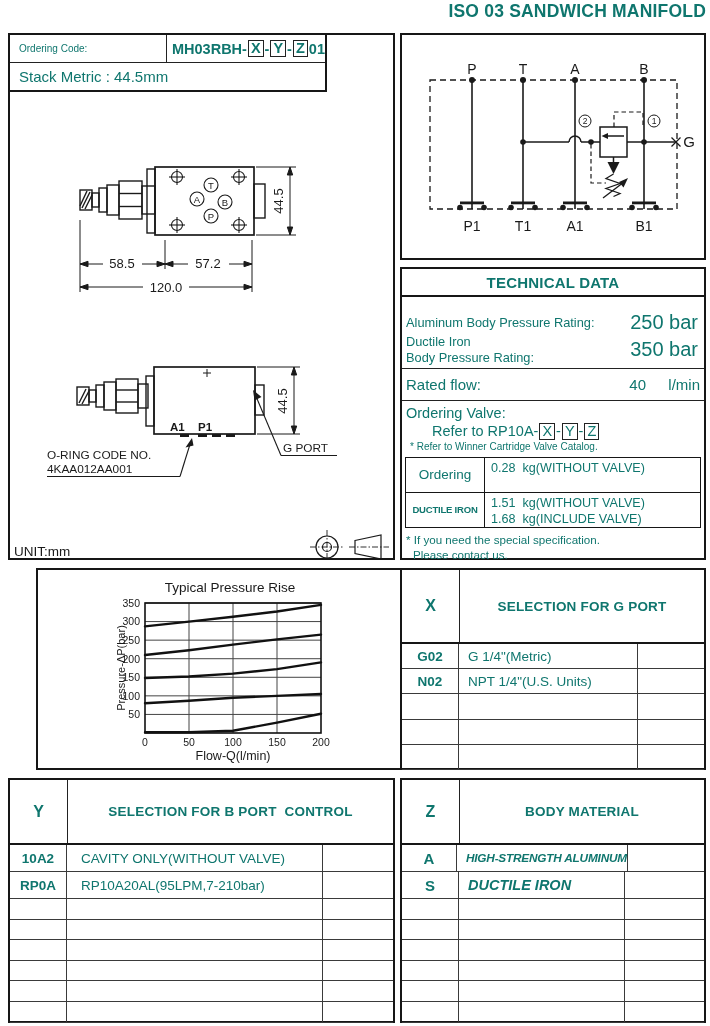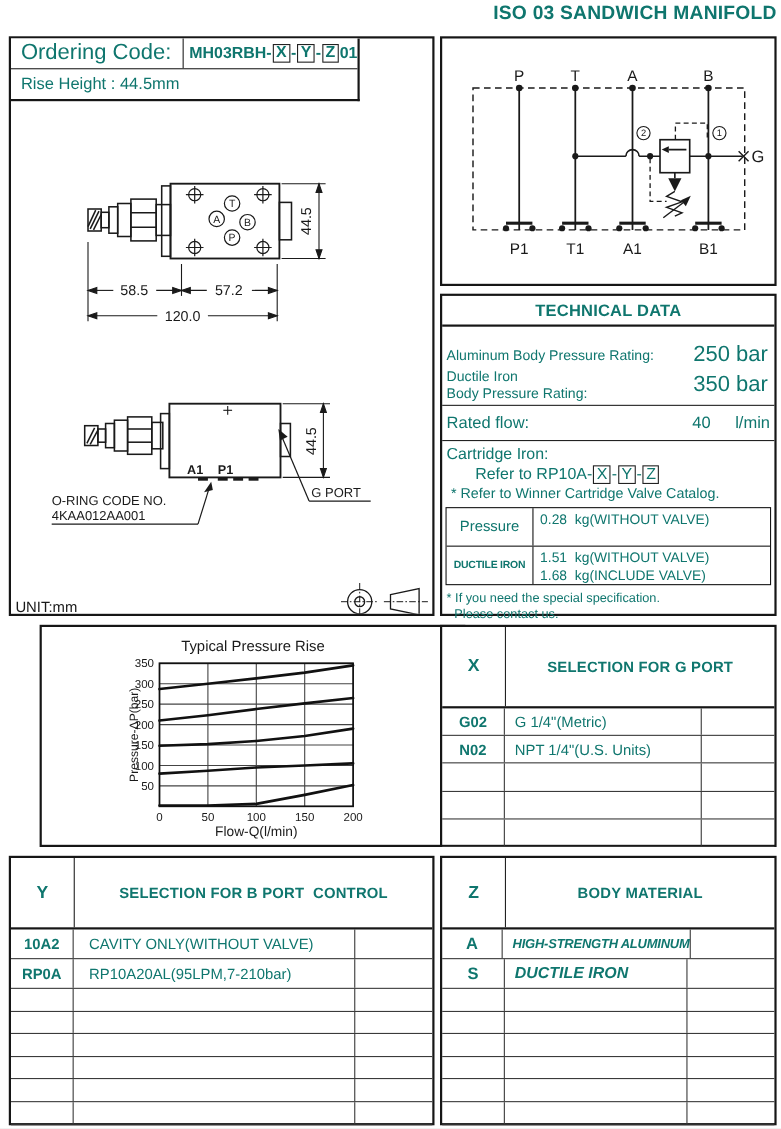--- a/index.html
+++ b/index.html
@@ -8,21 +8,21 @@
   .box{position:absolute;border:2px solid #161616;background:#fff;box-sizing:border-box;}
 
   
   .page-title{position:absolute;top:1px;left:380px;width:326px;text-align:right;
               font-size:17.5px;font-weight:700;letter-spacing:.2px;}
 
   
   .ord-table{position:absolute;left:0;top:0;width:317px;background:#fff;
              border-right:2px solid #161616;border-bottom:2px solid #161616;box-sizing:border-box;}
   .ord-r1{display:flex;height:27px;border-bottom:1.5px solid #222;align-items:stretch;}
-  .ord-label{width:147px;padding-left:9px;font-size:20px;border-right:1.5px solid #222;
+  .ord-label{width:147px;padding-left:9px;font-size:10px;border-right:1.5px solid #222;
              display:flex;align-items:center;}
   .ord-code{flex:1;display:flex;align-items:center;font-weight:700;font-size:14.5px;
             padding-left:5px;white-space:nowrap;}
   .ord-r2{height:27px;display:flex;align-items:center;padding-left:9px;font-size:15px;}
   .lbox{display:inline-block;border:1.3px solid #222;padding:0 2px;margin:0 1px;
         line-height:1.05;font-weight:700;}
 
   
   .td-head{height:26px;border-bottom:2px solid #161616;display:flex;align-items:center;
            justify-content:center;font-weight:700;font-size:15px;letter-spacing:.2px;}
@@ -31,21 +31,21 @@
   .td-plabel{flex:1;font-size:12.8px;line-height:1.25;}
   .td-pvalue{font-size:20px;text-align:center;padding-right:2px;white-space:nowrap;}
   .td-flow{border-top:1.5px solid #222;height:31px;display:flex;align-items:center;
            padding:0 4px;font-size:15px;}
   .td-flow .lab{flex:1;}
   .td-flow .val{width:56px;text-align:right;}
   .td-flow .unit{width:54px;text-align:right;}
   .td-cart{border-top:1.5px solid #222;padding:3px 4px 2px 4px;font-size:14.5px;line-height:1.25;}
   .td-cart .refer{padding-left:26px;white-space:nowrap;}
   .td-cart .lbox{font-weight:400;}
-  .td-cart .note{font-size:13px;padding-left:4px;margin-top:1px;}
+  .td-cart .note{font-size:10px;padding-left:4px;margin-top:1px;}
   .wt-table{margin:1px 3px 0 3px;border:1.5px solid #161616;}
   .wt-row{display:flex;border-bottom:1.5px solid #161616;}
   .wt-row:last-child{border-bottom:none;}
   .wt-mat{width:78px;border-right:1.5px solid #161616;display:flex;align-items:center;
           justify-content:center;font-size:13.5px;text-align:center;}
   .wt-mat.small{font-size:9.5px;font-weight:700;letter-spacing:-.2px;}
   .wt-val{flex:1;padding:2px 0 2px 6px;font-size:12.6px;line-height:1.3;white-space:pre;}
   .wt-row{height:34px;}
   .td-foot{padding:4px 0 0 4px;font-size:11.6px;line-height:1.3;}
   .td-foot .l2{padding-left:7px;}
@@ -97,21 +97,21 @@
         <div class="ord-code">
             <span>MH03RBH-</span>
             <span class="lbox">X</span>
             <span>-</span>
             <span class="lbox">Y</span>
             <span>-</span>
             <span class="lbox">Z</span>
             <span>01</span>
           </div>
       </div>
-      <div class="ord-r2">Rise Height : 44.5mm</div>
+      <div class="ord-r2">Stack Metric : 44.5mm</div>
     </div>
 
     <svg width="383" height="523" viewBox="0 0 383 523">
       <g stroke="#1a1a1a" stroke-width="1.4" fill="none">
 
         <rect x="70" y="155" width="12" height="20"></rect>
         <line x1="72" y1="173" x2="80" y2="157"></line>
           <line x1="75" y1="174" x2="82" y2="160"></line>
           <line x1="70" y1="171" x2="77" y2="156"></line>
         <rect x="82" y="158" width="7" height="14"></rect>
@@ -334,27 +334,27 @@
         </div>
         <div class="td-pvalue">350 bar</div>
       </div>
     </div>
     <div class="td-flow">
       <div class="lab">Rated flow:</div>
       <div class="val">40</div>
       <div class="unit">l/min</div>
     </div>
     <div class="td-cart">
-      <div>Cartridge Iron:</div>
+      <div>Ordering Valve:</div>
       <div class="refer"><span>Refer to RP10A-</span><span class="lbox">X</span><span>-</span><span class="lbox">Y</span><span>-</span><span class="lbox">Z</span></div>
       <div class="note">* Refer to Winner Cartridge Valve Catalog.</div>
     </div>
     <div class="wt-table">
       <div class="wt-row">
-        <div class="wt-mat">Pressure</div>
+        <div class="wt-mat">Ordering</div>
         <div class="wt-val"><div>0.28  kg(WITHOUT VALVE)</div></div>
       </div>
       <div class="wt-row">
         <div class="wt-mat small">DUCTILE IRON</div>
         <div class="wt-val"><div>1.51  kg(WITHOUT VALVE)</div><div>1.68  kg(INCLUDE VALVE)</div></div>
       </div>
     </div>
     <div class="td-foot">
       <div>* If you need the special specification.</div>
       <div class="l2">Please contact us.</div>

